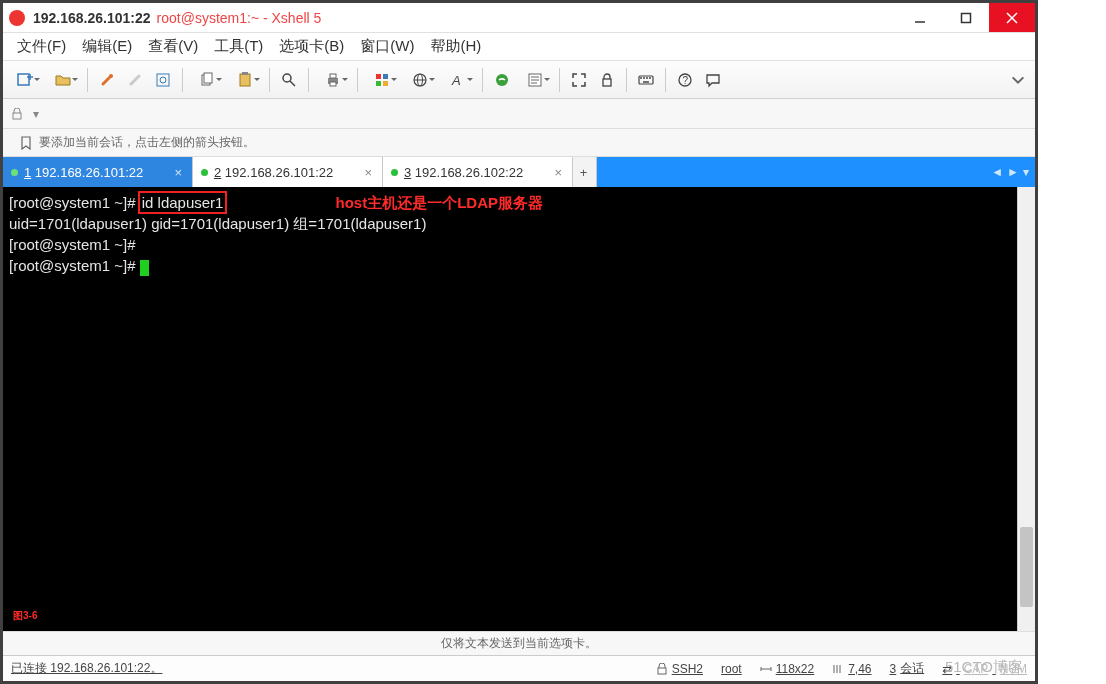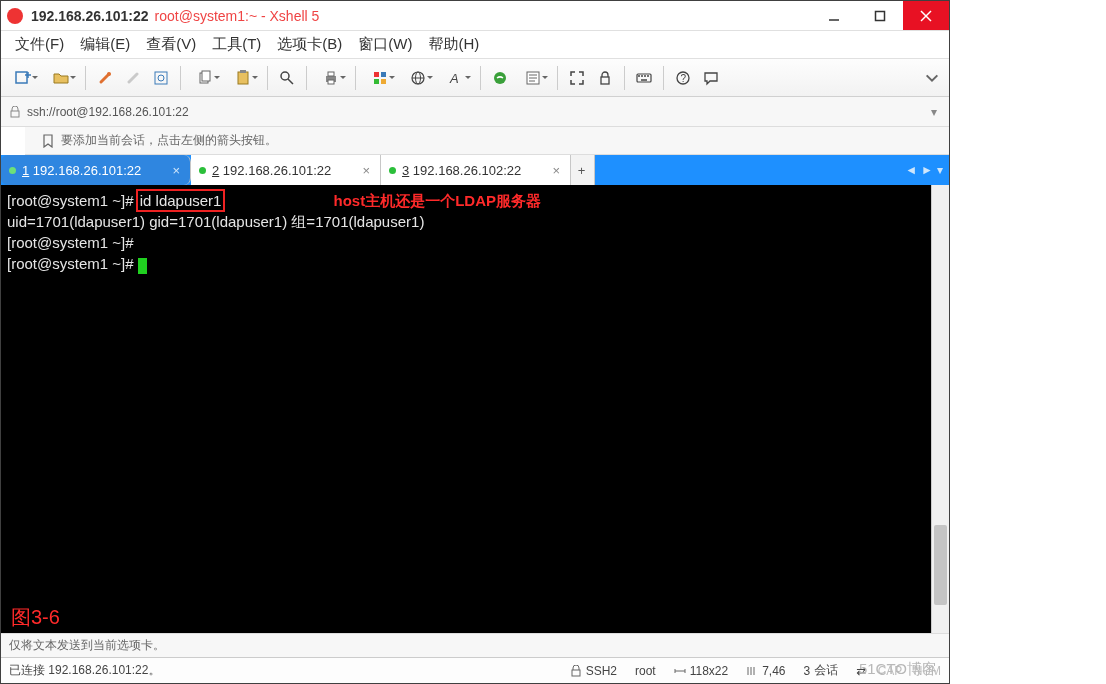--- a/index.html
+++ b/index.html
@@ -1,18 +1,18 @@
 <!DOCTYPE html>
 <html><head>
 <meta charset="utf-8">
 <style>
 * { margin:0; padding:0; box-sizing:border-box; font-family:"Microsoft YaHei","Segoe UI",Tahoma,Arial,sans-serif; }
 html,body { width:1106px; height:684px; background:#fff; overflow:hidden; }
 
-.window { width:950px; height:684px; display:flex; flex-direction:column; border:1px solid #404040; position:relative; }
+.window { width:1038px; height:684px; display:flex; flex-direction:column; border:3px solid #404040; position:relative; }
 
 
 .titlebar { height:30px; background:#fff; display:flex; align-items:center; padding:0 0 0 6px; border-bottom:1px solid #e0e0e0;}
 .titlebar .app-ico { width:16px; height:16px; background:#e33; border-radius:50%; margin-right:8px;}
 .titlebar .title-strong { font-weight:bold; color:#333; font-size:14px;}
 .titlebar .title-rest { color:#ef4444; font-size:14px; margin-left:6px;}
 .winbtns { margin-left:auto; display:flex; height:100%;}
 .winbtn { width:46px; height:100%; display:flex; align-items:center; justify-content:center; font-size:14px; color:#333;}
 .winbtn.close { background:#e81123; color:#fff;}
 .winbtn svg { width:12px; height:12px; }
@@ -30,51 +30,51 @@
 .tbtn svg { width:16px; height:16px; }
 .toolbar .overflow { margin-left:auto; }
 
 
 .addrbar { height:30px; background:#f7f7f7; border-bottom:1px solid #ddd; display:flex; align-items:center; padding:0 8px; gap:6px; font-size:12px; color:#555;}
 .addrbar .lock { width:12px; height:12px; }
 .addrbar .addr { flex:1; }
 .addrbar .addr-dd { width:14px; text-align:center; color:#888;}
 
 
-.hintbar { height:28px; background:#f7f7f7; border-bottom:1px solid #ddd; display:flex; align-items:center; padding:0 16px; gap:6px; font-size:12px; color:#666;margin-left:24px;}
+.hintbar { height:28px; background:#f7f7f7; border-bottom:1px solid #ddd; display:flex; align-items:center; padding:0 16px; gap:6px; font-size:12px; color:#666;}
 .hintbar svg { width:14px; height:14px; }
 
 
 .tabstrip { height:30px; background:#1e90ff; display:flex; align-items:stretch; padding:0; position:relative;}
 .tab { display:flex; align-items:center; padding:0 10px 0 8px; gap:6px; font-size:13px; color:#333; background:#ffffff; border-right:1px solid #c7c7c7; min-width:190px; position:relative;}
-.tab.active { background:#2f86e0; color:#fff;border-radius:7px;}
+.tab.active { background:#2f86e0; color:#fff;}
 .tab .dot { width:7px; height:7px; border-radius:50%; background:#2bbf3a;}
 .tab.active .dot { background:#6de07a;}
 .tab .num { text-decoration:underline;}
 .tab .x { margin-left:auto; font-size:13px; color:#888;}
 .tab.active .x { color:#cfe6fb;}
 .tab.add { min-width:24px; width:24px; justify-content:center; background:#f3f3f3; color:#555;}
 .tabstrip .tab-nav { position:absolute; right:6px; top:0; height:100%; display:flex; align-items:center; gap:4px; color:#cfe6fb; font-size:12px;}
 
 
 .term-wrap { flex:1; display:flex; background:#000; position:relative; min-height:0;gap:40px;}
 .term { flex:1; padding:4px 6px; font-family:"Consolas","Courier New",monospace; font-size:15px; line-height:19px; color:#e5e5e5; white-space:pre; position:relative; overflow:hidden;}
 .term .hl-box { display:inline-block; border:2px solid #e22; padding:0 2px; margin-left:-2px;}
 .term .annot { color:#ff2a2a; font-weight:bold; font-family:"Microsoft YaHei",sans-serif;}
 .term .cursor { display:inline-block; width:9px; height:16px; background:#20d020; vertical-align:text-bottom;}
-.term .fig-label { position:absolute; left:10px; bottom:6px; color:#ff2a2a; font-weight:normal; font-family:"Microsoft YaHei",sans-serif; font-size:20px;}
+.term .fig-label { position:absolute; left:10px; bottom:6px; color:#ff2a2a; font-weight:bold; font-family:"Microsoft YaHei",sans-serif; font-size:10px;}
 .vscroll { width:18px; background:#f0f0f0; border-left:1px solid #ccc; position:relative;}
 .vscroll .thumb { position:absolute; left:2px; right:2px; top:340px; height:80px; background:#c4c4c4; border-radius:2px;}
 
 
-.infobar { height:24px; background:#f7f7f7; border-top:1px solid #ddd; display:flex; align-items:center; padding:0 8px; font-size:12px; color:#666;}
+.infobar { height:24px; background:#f7f7f7; border-top:1px solid #ddd; display:flex; align-items:center; padding:0 8px; font-size:12px; color:#666;justify-content:center;}
 
 
 .statusbar { height:26px; background:#fdfdfd; border-top:1px solid #ccc; display:flex; align-items:center; padding:0 8px; font-size:12px; color:#444; gap:18px; position:relative;}
-.statusbar .st { display:flex; align-items:center; gap:4px;}
+.statusbar .st { display:flex; align-items:center; gap:4px;text-decoration:underline;}
 .statusbar .right { margin-left:auto; display:flex; align-items:center; gap:18px;}
 .statusbar svg { width:12px; height:12px; }
 .watermark { position:absolute; right:12px; bottom:4px; font-size:15px; color:#b8b8b8; pointer-events:none;}
 
 .disabled { opacity:0.4; }
 </style>
 </head>
 <body>
 
 <div class="window">
@@ -248,21 +248,20 @@
           <path d="M2 4 L6 8 L10 4" fill="none" stroke="#666" stroke-width="1.5"></path>
         </svg>
       </div>
   </div>
 
   <div class="addrbar">
     <svg class="lock" viewBox="0 0 12 12">
         <rect x="2" y="5" width="8" height="6" fill="none" stroke="#888"></rect>
         <path d="M3 5V3a3 3 0 0 1 6 0v2" fill="none" stroke="#888"></path>
       </svg>
-    <div class="addr">ssh://root@192.168.26.101:22</div>
     <div class="addr-dd">▾</div>
   </div>
 
   <div class="hintbar">
     <svg viewBox="0 0 14 14">
         <path d="M3 1h8v12L7 10l-4 3z" fill="none" stroke="#666" stroke-width="1.2"></path>
       </svg>
     <span>要添加当前会话，点击左侧的箭头按钮。</span>
   </div>
 

